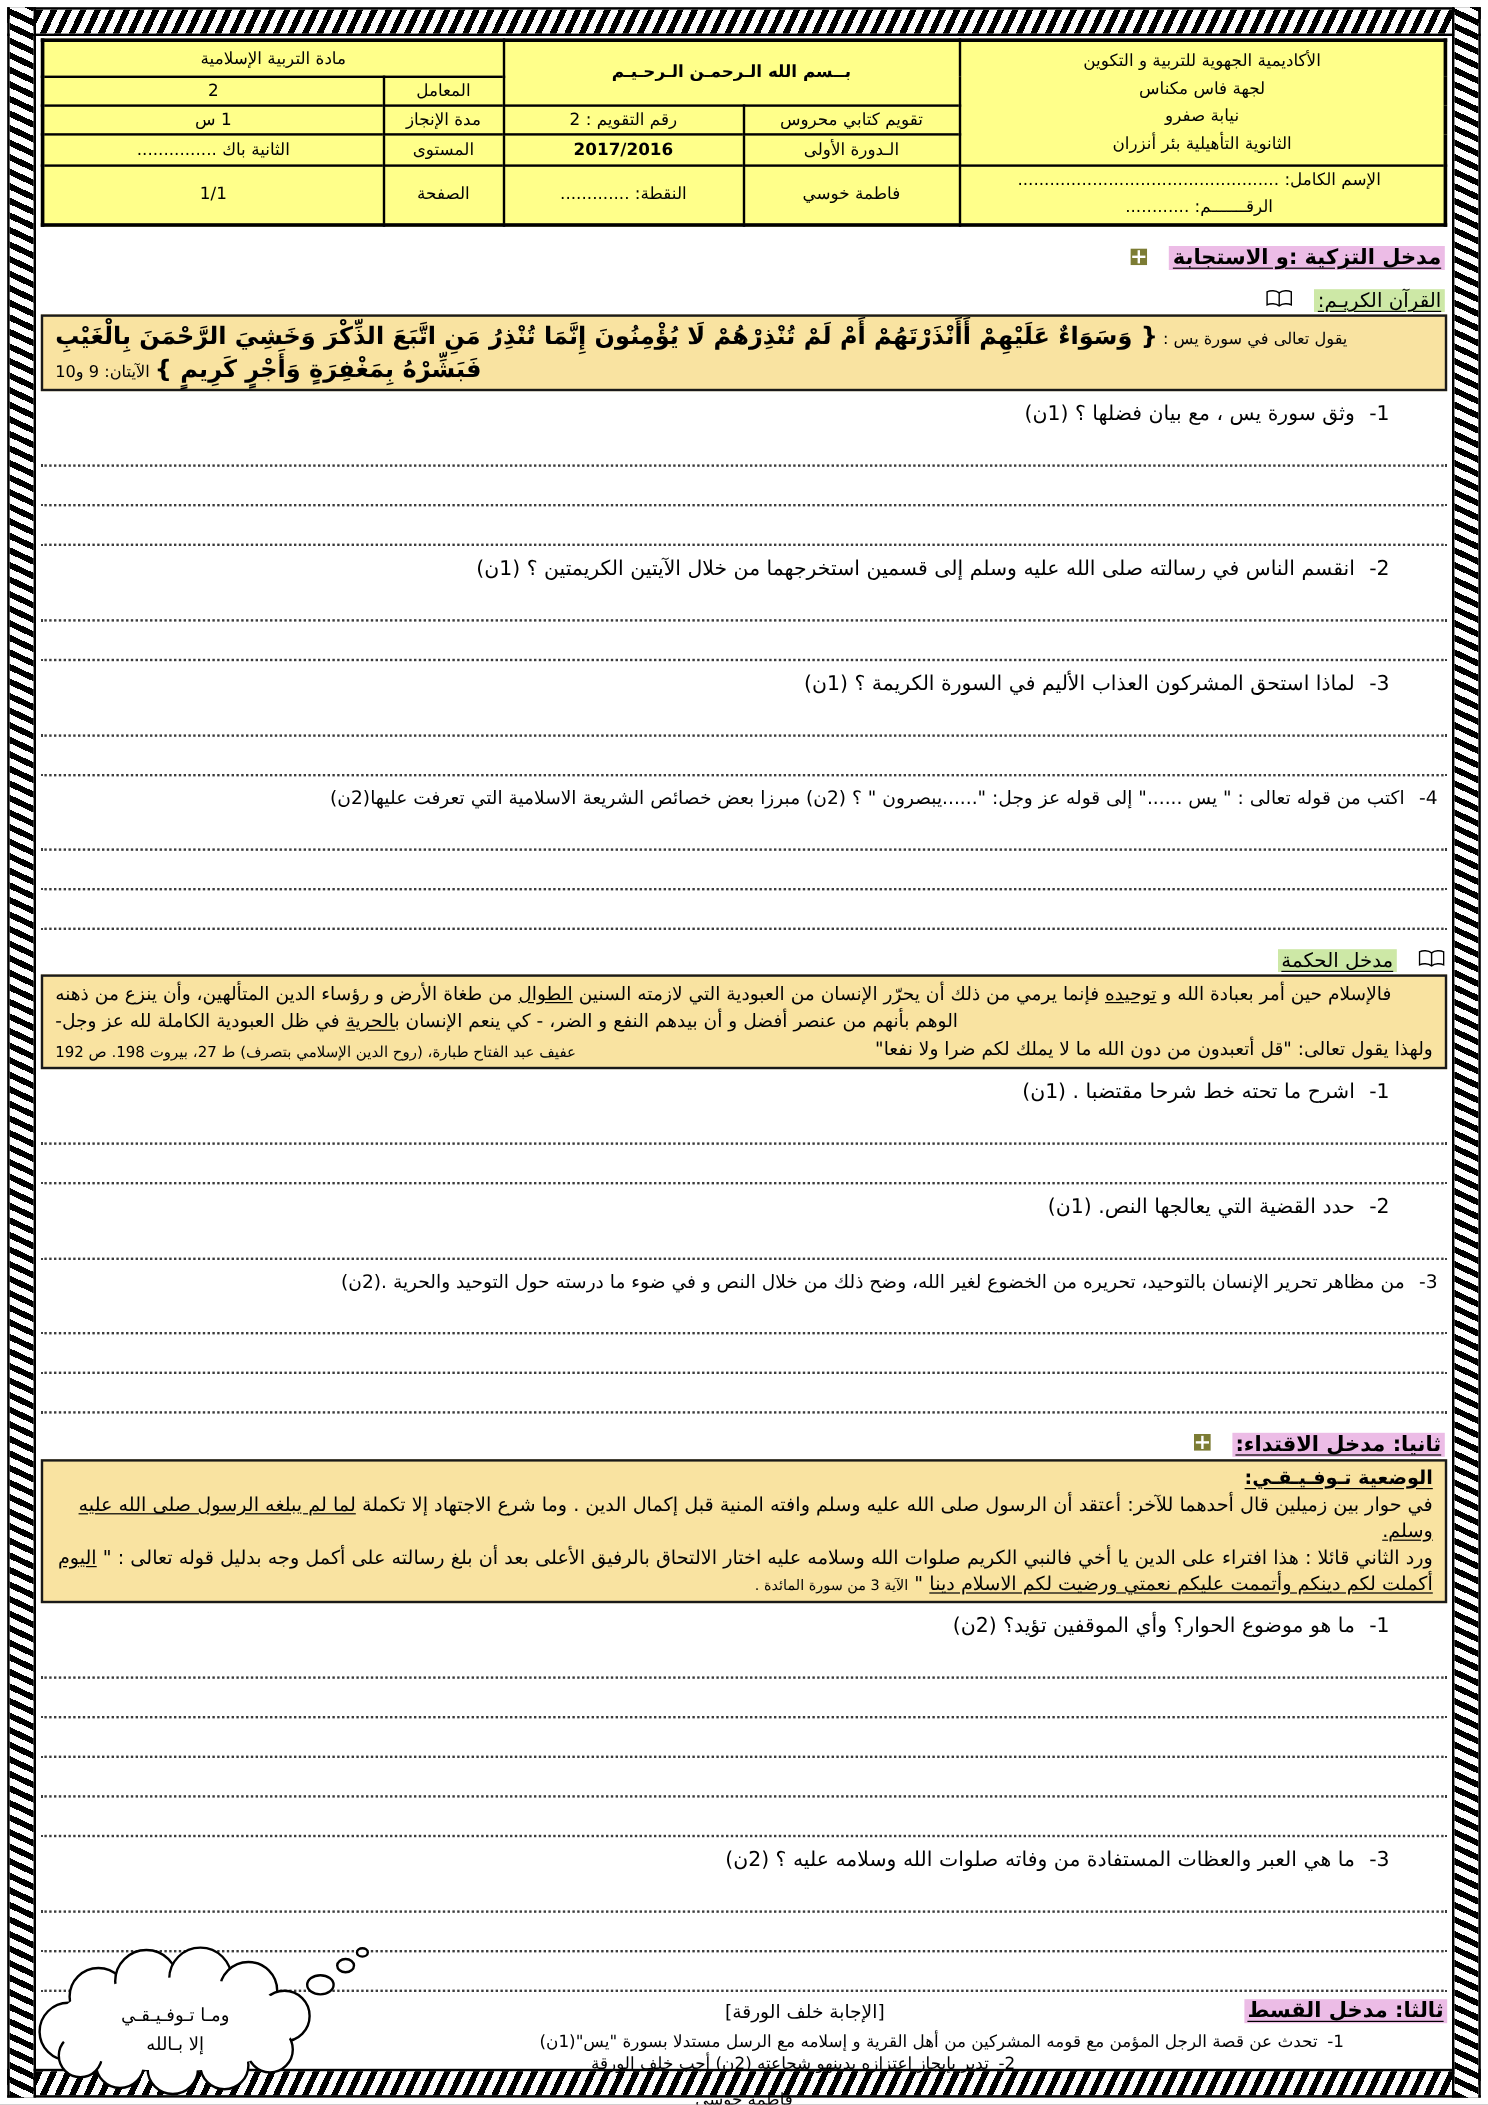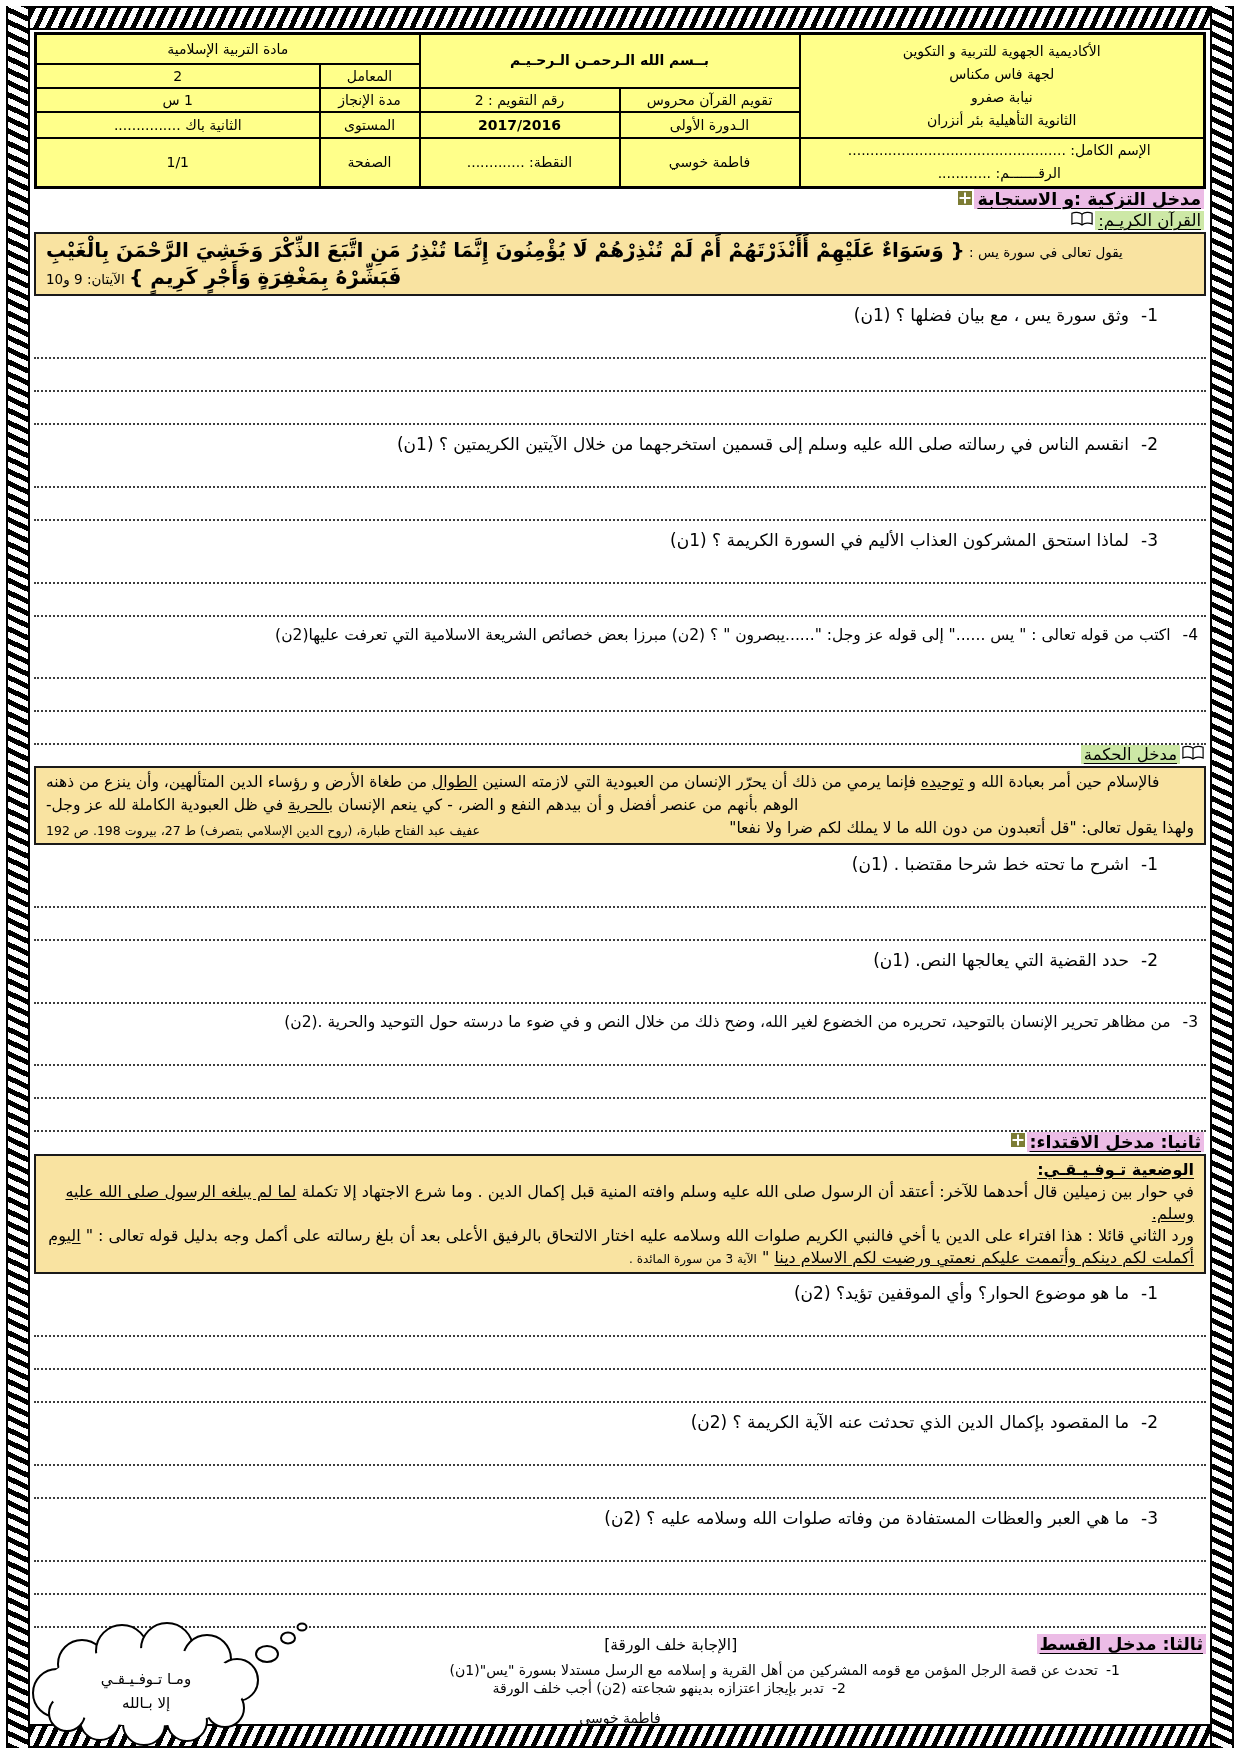--- a/index.html
+++ b/index.html
@@ -31,21 +31,21 @@
   table.hdr td { border:2px solid #000; padding:0 5px; text-align:center; vertical-align:middle; font-size:14px; overflow:hidden; }
   .cell-school { font-size:14.5px; line-height:1.65; }
   .cell-name { text-align:center; font-size:13.5px; line-height:1.7; padding-right:10px !important; }
   .basmala { font-size:25px; font-weight:bold; line-height:1.1; }
   .subject { font-size:16.5px; }
   .year { font-size:19px; font-weight:bold; }
   .lbl { font-size:14px; }
   .val { font-size:15px; }
 
   
-  .hrow { display:flex; align-items:center; gap:2px; margin:0 2px 2px 0; }
+  .hrow { display:flex; align-items:center; gap:18px; margin:16px 2px 2px 0; }
   .hl-pink { background:#ecbce6; text-decoration:underline; text-underline-offset:3px; font-size:17.5px; font-weight:bold; padding:0 3px; }
   .hl-green { background:#cde8a6; text-decoration:underline; text-underline-offset:3px; font-size:16.5px; padding:0 3px; }
   .bullet-icon, .book-icon { flex:0 0 auto; }
 
   
   .box { border:2px solid #1a1a1a; background:#f9e3a1; padding:3px 10px; }
   .versebox { text-align:left; line-height:1.35; }
   .verse-intro, .verse-ref { font-size:13.5px; }
   .verse-text { font-size:20px; font-weight:bold; }
   .wisdom { font-size:15.5px; line-height:1.5; text-align:left; }
@@ -101,21 +101,21 @@
           <div>الثانوية التأهيلية  بئر أنزران</div>
         </td>
         <td colspan="2" rowspan="2" class="basmala">بــسم  الله  الـرحمـن  الـرحـيـم</td>
         <td colspan="2" class="subject">مادة التربية الإسلامية</td>
       </tr>
       <tr style="height:24px">
         <td class="lbl">المعامل</td>
         <td class="val">2</td>
       </tr>
       <tr style="height:24px">
-        <td class="lbl">تقويم القرآن محروس</td>
+        <td class="lbl">تقويم كتابي محروس</td>
         <td class="lbl">رقم التقويم : 2</td>
         <td class="lbl">مدة الإنجاز</td>
         <td class="val">1    س</td>
       </tr>
       <tr style="height:26px">
         <td class="lbl">الـدورة   الأولى</td>
         <td class="year">2017/2016</td>
         <td class="lbl">المستوى</td>
         <td class="val">الثانية باك ...............</td>
       </tr>
@@ -223,21 +223,20 @@
       <div>
         <span>ورد الثاني قائلا : هذا افتراء على الدين يا أخي فالنبي الكريم صلوات الله وسلامه عليه اختار الالتحاق بالرفيق الأعلى  بعد أن بلغ رسالته على أكمل وجه بدليل قوله تعالى : " </span><span class="u">اليوم أكملت لكم دينكم وأتممت عليكم نعمتي ورضيت لكم الاسلام دينا</span><span> " </span><span class="situ-ref">الآية 3 من سورة المائدة .</span>
       </div>
     </div>
 
     <div class="q"><span class="qn">1-</span><span>ما هو موضوع الحوار؟ وأي الموقفين تؤيد؟  (2ن)</span></div>
     <div class="dots"></div>
     <div class="dots"></div>
     <div class="dots"></div>
 
-    <div class="q"><span class="qn">2-</span><span>ما المقصود بإكمال الدين الذي تحدثت عنه الآية الكريمة  ؟  (2ن)</span></div>
     <div class="dots"></div>
     <div class="dots"></div>
 
     <div class="q"><span class="qn">3-</span><span>ما هي العبر والعظات المستفادة من وفاته صلوات الله وسلامه عليه ؟ (2ن)</span></div>
     <div class="dots"></div>
     <div class="dots"></div>
     <div class="dots"></div>
 
     <div class="s4row">
       <span class="hl-pink">ثالثا: مدخل القسط</span>

